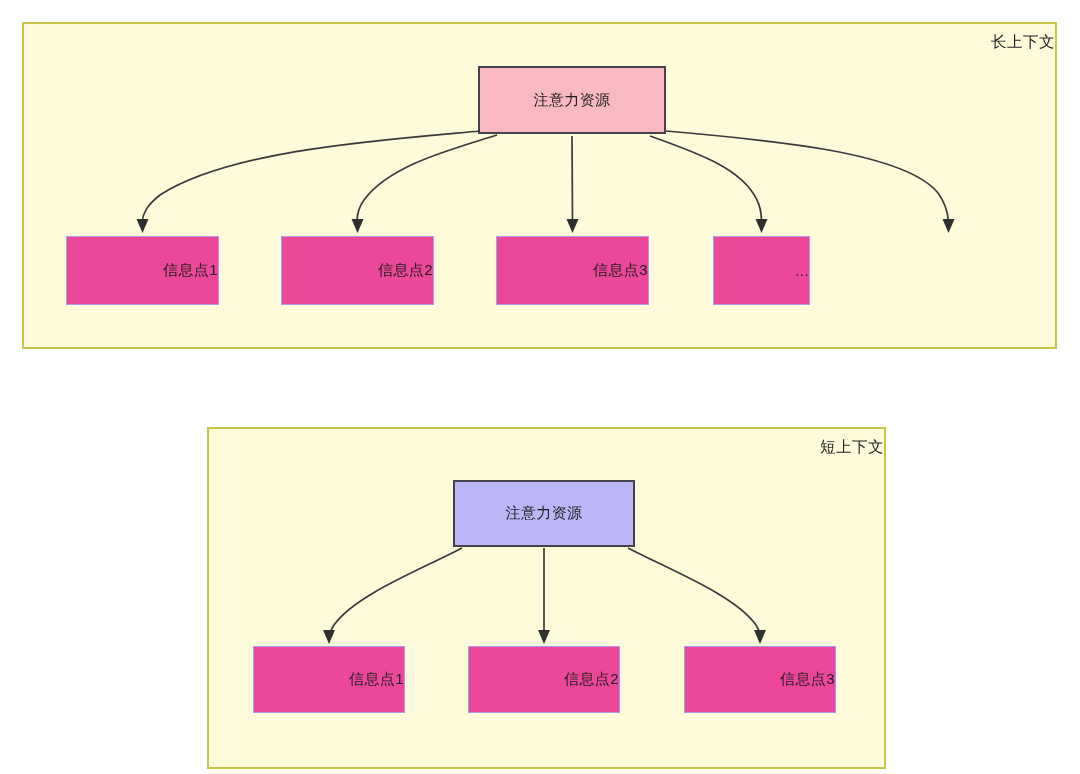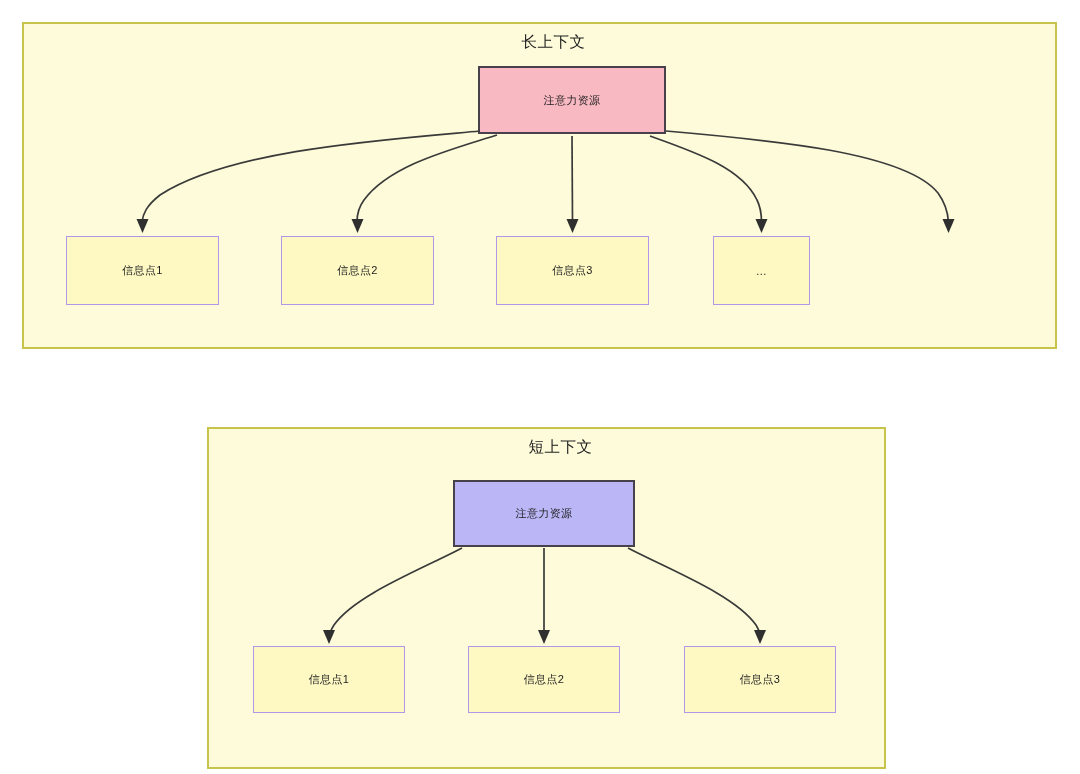--- a/index.html
+++ b/index.html
@@ -36,48 +36,49 @@
   #panel-short {
     left: 207px;
     top: 427px;
     width: 679px;
     height: 342px;
     padding-left: 32px;
   }
   .panel-title {
     position: absolute;
     width: 100%;
-    text-align: center;
+    text-align: right;
     top: 8px;
-    left: 14px;
+    left: 0;
     font-size: 15.5px;
     color: #1d1d1d;
     letter-spacing: 0.5px;
   }
   .node {
     position: absolute;
     box-sizing: border-box;
     display: flex;
     align-items: center;
     justify-content: center;
-    font-size: 11px;
+    font-size: 15px;
     color: #1d1d1d;
     letter-spacing: 0.4px;
   }
   .node-attention-long {
     background: #f9b9c2;
     border: 2.5px solid #46414a;
   }
   .node-attention-short {
     background: #bbb7f7;
     border: 2.5px solid #46414a;
   }
   .node-info {
-    background: #fef9c3;
+    background: #ec4899;
     border: 1.8px solid #b296e8;
+    justify-content: flex-end;
   }
   svg.edges {
     position: absolute;
     left: 0;
     top: 0;
     width: 1080px;
     height: 774px;
     pointer-events: none;
     overflow: visible;
   }

